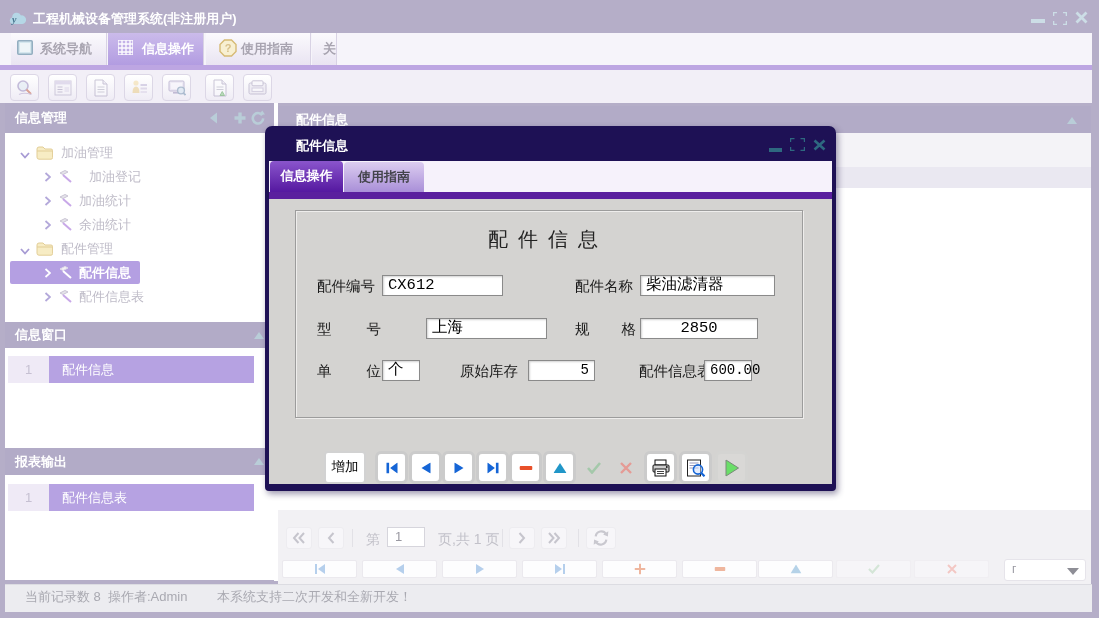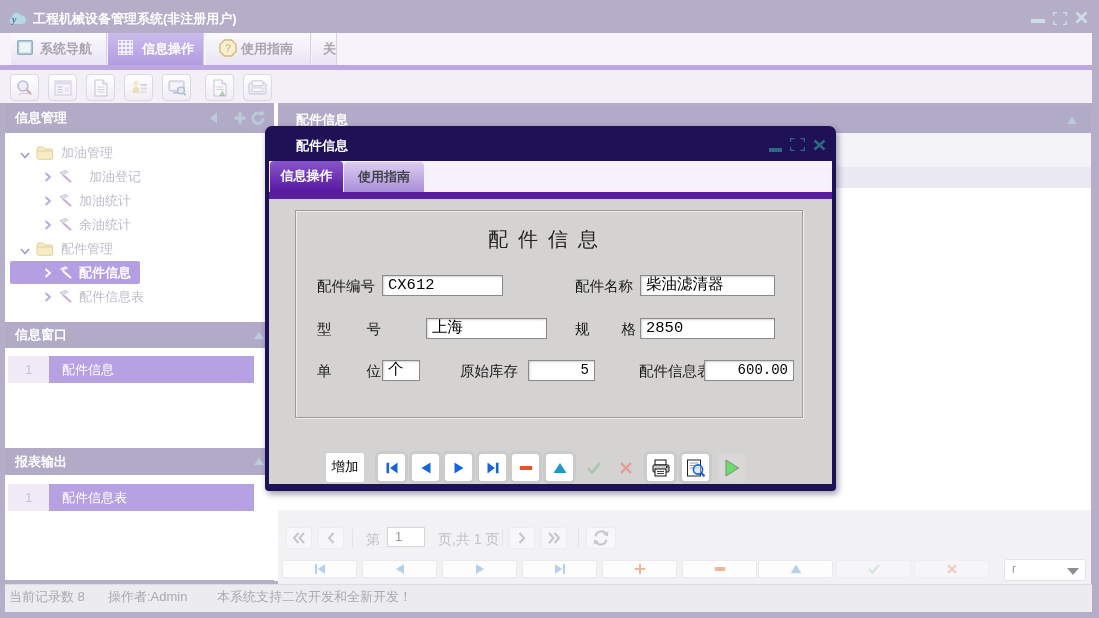--- a/index.html
+++ b/index.html
@@ -291,21 +291,21 @@
     </svg>
   </div>
 <div class="abs" style="left:1004px;top:559px;width:82px;height:22px;background:#fff;border:1px solid #e6e4ea;border-radius:3px;">
   <span style="position:absolute;left:7px;top:2px;font-size:12px;color:#9a99a2;">г</span>
   <svg style="position:absolute;right:6px;top:8px;" width="12" height="7" viewBox="0 0 12 7">
       <path d="M0 0 L12 0 L6 7 Z" fill="#8e8e96"></path>
     </svg>
 </div>
 
 <div class="abs" id="statusbar">
-  <span style="position:absolute;left:4px;text-align:right;">当前记录数 8</span>
+  <span style="position:absolute;left:20px;text-align:right;">当前记录数 8</span>
   <span style="position:absolute;left:103px;">操作者:Admin</span>
   <span style="position:absolute;left:212px;">本系统支持二次开发和全新开发！</span>
 </div>
 
 <div class="abs" id="dialog">
   <div class="abs" style="left:31px;top:11px;color:#fff;font-size:13px;font-weight:bold;">配件信息</div>
 
   <div class="abs" style="left:504px;top:22px;width:13px;height:4px;background:#2e6880;"></div>
   <svg class="abs" style="left:525px;top:12px;" width="15" height="13" viewBox="0 0 15 13">
       <path d="M0 4 V1.5 Q0 0 1.5 0 H4.5 M10.5 0 H13.5 Q15 0 15 1.5 V4 M15 9 V11.5 Q15 13 13.5 13 H10.5 M4.5 13 H1.5 Q0 13 0 11.5 V9" stroke="#2e6880" stroke-width="2.4" fill="none"></path>
@@ -325,28 +325,28 @@
     <div class="abs" style="left:25px;top:27px;width:508px;text-align:center;font-size:20px;letter-spacing:10px;color:#222;">配件信息</div>
 
     <div class="dlabel" style="left:48px;top:78px;">配件编号</div>
     <div class="dinput" style="left:113px;top:76px;width:121px;">CX612</div>
     <div class="dlabel" style="left:306px;top:78px;">配件名称</div>
     <div class="dinput" style="left:371px;top:76px;width:135px;">柴油滤清器</div>
 
     <div class="dlabel" style="left:48px;top:121px;">型<span style="display:inline-block;width:35px;"></span>号</div>
     <div class="dinput" style="left:113px;top:119px;width:121px;margin-left:44px;">上海</div>
     <div class="dlabel" style="left:306px;top:121px;">规<span style="display:inline-block;width:32px;"></span>格</div>
-    <div class="dinput" style="left:371px;top:119px;width:135px;">2850</div>
+    <div class="dinput" style="left:371px;top:119px;width:118px;text-align:center;">2850</div>
 
     <div class="dlabel" style="left:48px;top:163px;">单<span style="display:inline-block;width:35px;"></span>位</div>
     <div class="dinput" style="left:113px;top:161px;width:38px;">个</div>
     <div class="dlabel" style="left:191px;top:163px;">原始库存</div>
     <div class="dinput" style="left:259px;top:161px;width:67px;text-align:right;font-size:14px;">5</div>
     <div class="dlabel" style="left:370px;top:163px;">配件信息表</div>
-    <div class="dinput" style="left:435px;top:161px;width:90px;text-align:right;font-size:14px;">600.00</div>
+    <div class="dinput" style="left:435px;top:161px;width:48px;text-align:right;font-size:14px;">600.00</div>
 
     <div class="abs" style="left:0;top:252px;width:563px;height:33px;">
       <div class="dbtn" style="left:55px;width:42px;font-size:13.5px;text-align:center;line-height:27px;border:2px solid #d2d2d2;border-radius:4px;">增加</div>
       <div class="dbtn" style="left:106px;">
           <svg width="13" height="11" viewBox="0 0 13 11">
             <rect x="1" y="0" width="2.6" height="11" fill="#1565d6"></rect>
             <path d="M12 0 L12 11 L4.6 5.5 Z" fill="#1565d6"></path>
           </svg>
         </div>
       <div class="dbtn" style="left:140px;">

